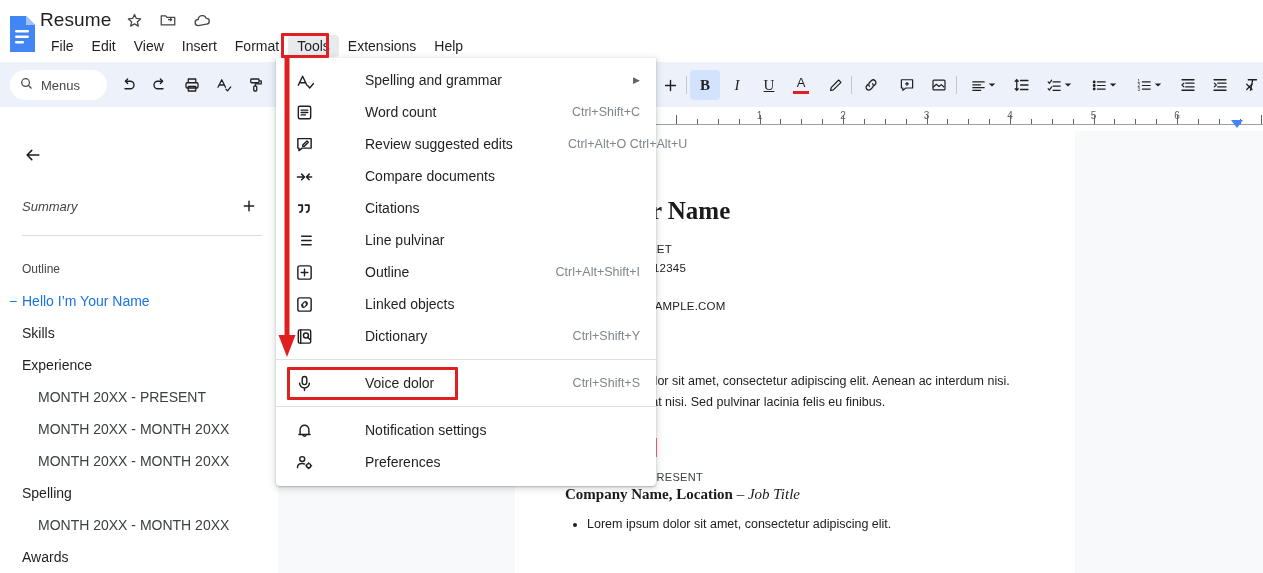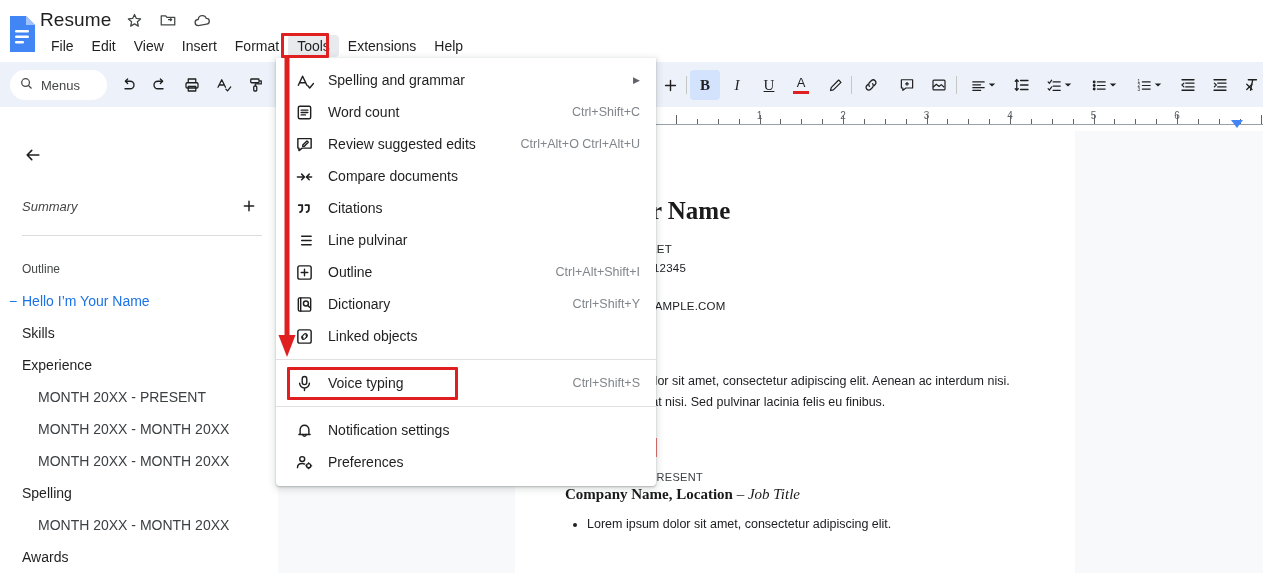--- a/index.html
+++ b/index.html
@@ -74,21 +74,21 @@
   .d-job { font-family:"Liberation Serif", serif; font-size:15px; color:#1a1a1a; margin-top:3px; }
   .d-job b { font-weight:bold; }
   .d-job i { font-style:italic; }
   .d-bullets { margin:10px 0 0 0; padding-left:22px; }
   .d-bullets li { font-size:12.5px; color:#202124; line-height:1.8; }
 
   
   .dropdown { position:absolute; left:276px; top:58px; width:380px; background:#ffffff;
               box-shadow:0 2px 6px 2px rgba(60,64,67,.15), 0 1px 2px rgba(60,64,67,.3);
               border-radius:0 0 4px 4px; padding:6px 0 8px 0; }
-  .dd-item { height:32px; display:flex; align-items:center; padding:0 16px 0 18px; position:relative; }
+  .dd-item { height:32px; display:flex; align-items:center; padding:0 16px 0 18px; position:relative;gap:37px; }
   .dd-item.hl { background:#f1f3f4; }
   .dd-ico { width:20px; height:20px; margin-right:14px; display:flex; align-items:center; justify-content:center; color:#1f1f1f; flex:0 0 20px; }
   .dd-ico svg { display:block; }
   .dd-lbl { font-size:14px; color:#1f1f1f; white-space:nowrap; }
   .dd-acc { margin-left:auto; font-size:12.5px; color:#80868b; white-space:nowrap; padding-left:18px; }
   .dd-arrow { margin-left:auto; color:#5f6368; font-size:9px; }
   .dd-sep { height:1px; background:#e0e0e0; margin:7px 0; }
 
   
   .anno-box { position:absolute; border:3px solid #e02020; border-radius:1px; pointer-events:none; }
@@ -487,48 +487,48 @@
             <rect x="3" y="3" width="14" height="14" rx="2" fill="none"></rect>
             <path d="M10 6.5v7M6.5 10h7" fill="none"></path>
           </svg>
         </span>
         <span class="dd-lbl">Outline</span>
         <span class="dd-acc">Ctrl+Alt+Shift+I</span>
       </div>
       <div class="dd-item">
         <span class="dd-ico">
           <svg width="19" height="19" viewBox="0 0 20 20" stroke="#1f1f1f" stroke-width="1.5" stroke-linecap="round" stroke-linejoin="round" fill="none">
+            <rect x="3" y="3" width="14" height="14" rx="2" fill="none"></rect>
+            <path d="M8.4 11.6a2 2 0 010-2.8l1.3-1.3a2 2 0 012.8 2.8l-.6.6" fill="none" stroke-width="1.3"></path>
+            <path d="M11.6 8.4a2 2 0 010 2.8l-1.3 1.3a2 2 0 01-2.8-2.8" fill="none" stroke-width="1.3"></path>
+          </svg>
+        </span>
+        <span class="dd-lbl">Linked objects</span>
+      </div>
+      <div class="dd-item">
+        <span class="dd-ico">
+          <svg width="19" height="19" viewBox="0 0 20 20" stroke="#1f1f1f" stroke-width="1.5" stroke-linecap="round" stroke-linejoin="round" fill="none">
             <rect x="3.5" y="3" width="13" height="14" rx="1.4" fill="none"></rect>
             <path d="M6 3v14" fill="none"></path>
             <circle cx="11.5" cy="9" r="2.6" fill="none"></circle>
             <path d="M13.4 11l2 2" fill="none"></path>
           </svg>
         </span>
         <span class="dd-lbl">Dictionary</span>
         <span class="dd-acc">Ctrl+Shift+Y</span>
       </div>
-      <div class="dd-item">
-        <span class="dd-ico">
-          <svg width="19" height="19" viewBox="0 0 20 20" stroke="#1f1f1f" stroke-width="1.5" stroke-linecap="round" stroke-linejoin="round" fill="none">
-            <rect x="3" y="3" width="14" height="14" rx="2" fill="none"></rect>
-            <path d="M8.4 11.6a2 2 0 010-2.8l1.3-1.3a2 2 0 012.8 2.8l-.6.6" fill="none" stroke-width="1.3"></path>
-            <path d="M11.6 8.4a2 2 0 010 2.8l-1.3 1.3a2 2 0 01-2.8-2.8" fill="none" stroke-width="1.3"></path>
-          </svg>
-        </span>
-        <span class="dd-lbl">Linked objects</span>
-      </div>
       <div class="dd-sep"></div>
       <div class="dd-item">
         <span class="dd-ico">
           <svg width="19" height="19" viewBox="0 0 20 20" stroke="#1f1f1f" stroke-width="1.5" stroke-linecap="round" stroke-linejoin="round" fill="none">
             <rect x="7.6" y="2.6" width="4.8" height="8.6" rx="2.4" fill="none"></rect>
             <path d="M4.8 9.6a5.2 5.2 0 0010.4 0M10 14.8V17.4" fill="none"></path>
           </svg>
         </span>
-        <span class="dd-lbl">Voice typing</span>
+        <span class="dd-lbl">Voice dolor</span>
         <span class="dd-acc">Ctrl+Shift+S</span>
       </div>
       <div class="dd-sep"></div>
       <div class="dd-item">
         <span class="dd-ico">
           <svg width="19" height="19" viewBox="0 0 20 20" stroke="#1f1f1f" stroke-width="1.5" stroke-linecap="round" stroke-linejoin="round" fill="none">
             <path d="M5.4 14.2V9a4.6 4.6 0 119.2 0v5.2h1.3H4.1z" fill="none"></path>
             <path d="M8.2 14.2a1.8 1.8 0 003.6 0" fill="none"></path>
           </svg>
         </span>

